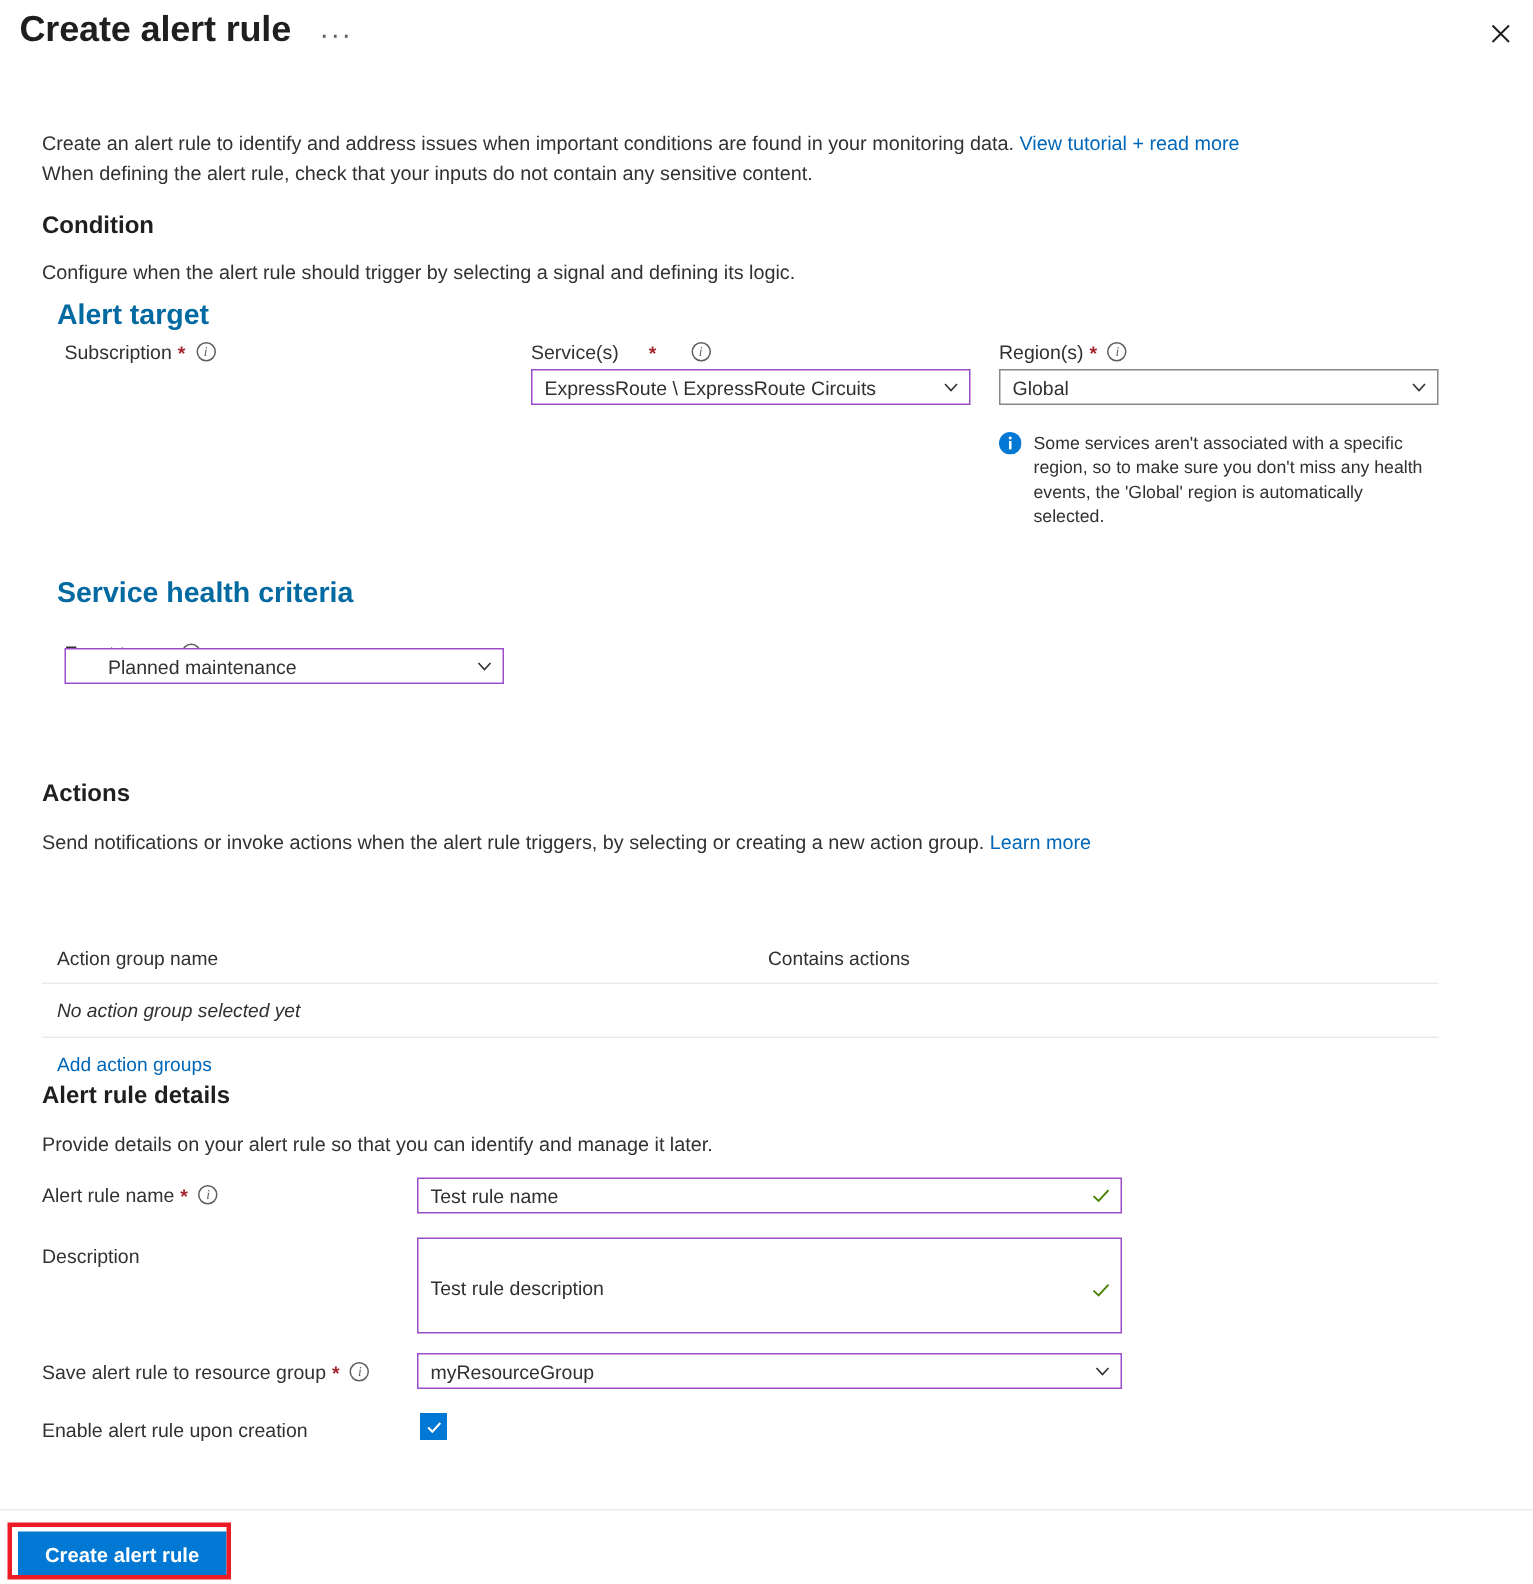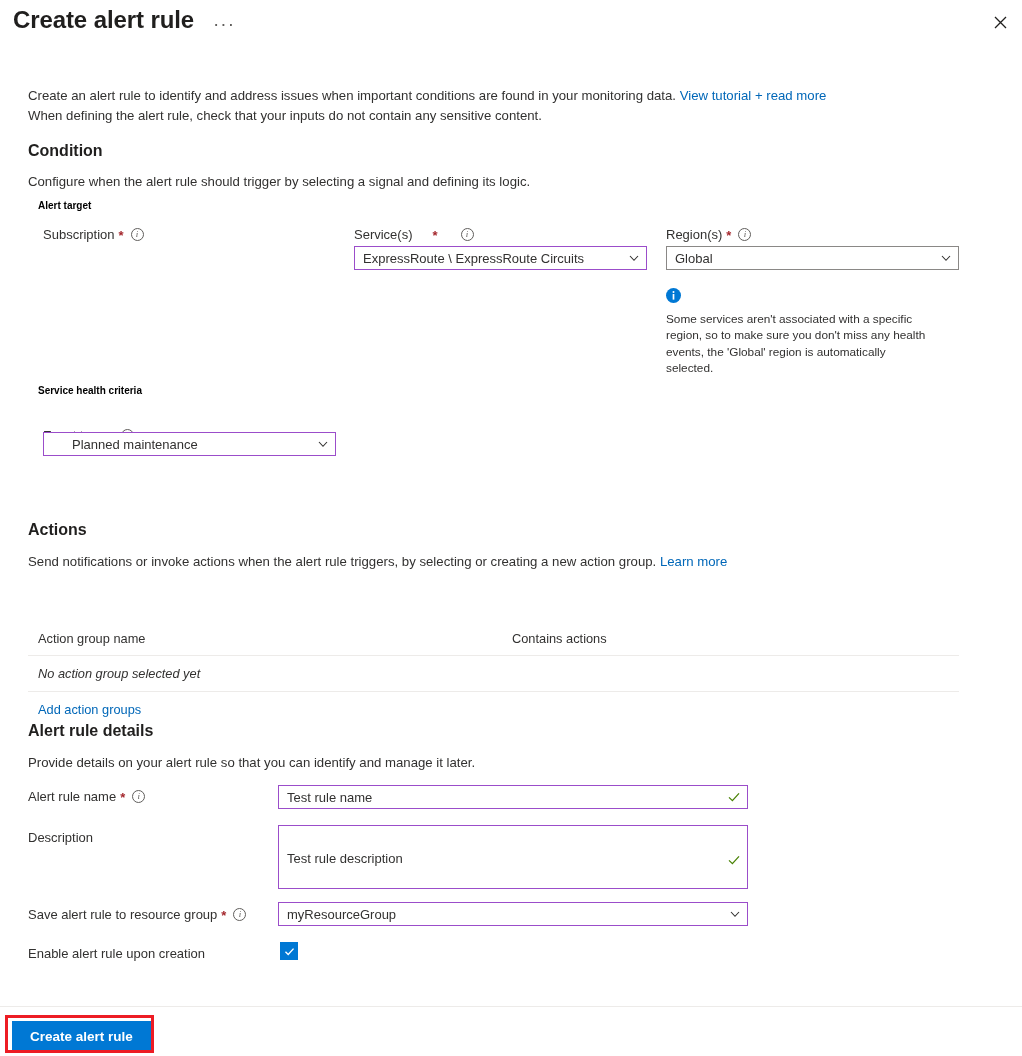--- a/index.html
+++ b/index.html
@@ -89,23 +89,23 @@
     color: #201f1e;
   }
   .section-desc {
     position: absolute;
     font-size: 13.2px;
     color: #323130;
     line-height: 18px;
   }
   .group-title {
     position: absolute;
-    font-size: 10px;
+    font-size: 19px;
     font-weight: 600;
-    color: #000000;
+    color: #0369a1;
   }
 
   .field-label {
     position: absolute;
     font-size: 13px;
     color: #323130;
     white-space: nowrap;
     display: flex;
     align-items: center;
     gap: 4px;
@@ -183,21 +183,20 @@
   }
   .textarea-ctrl .val { flex: 1; line-height: 16px; }
   .textarea-ctrl .check-ok { margin-top: 1px; }
 
   
   .callout {
     position: absolute;
     display: flex;
     gap: 8px;
     align-items: flex-start;
-    flex-direction: column;
   }
   .callout-icon {
     flex: 0 0 auto;
     width: 15px;
     height: 15px;
     margin-top: 1px;
   }
   .callout-icon svg { display: block; }
   .callout-text {
     font-size: 11.8px;

